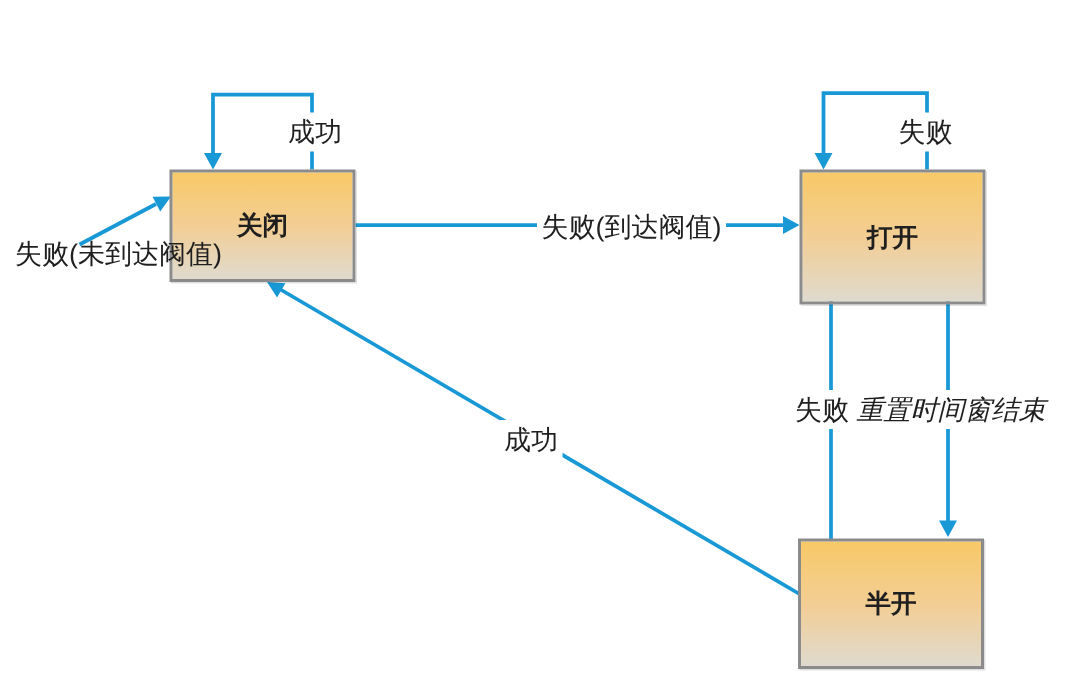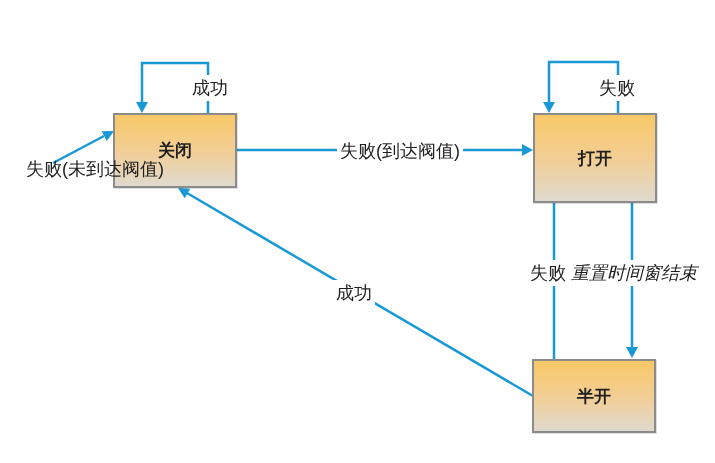--- a/index.html
+++ b/index.html
@@ -28,31 +28,31 @@
     box-sizing:border-box;
     border:2px solid var(--node-border);
     background:linear-gradient(180deg,var(--node-top) 0%,var(--node-mid) 52%,var(--node-bottom) 100%);
     display:flex;align-items:center;justify-content:center;
     font-size:17px;font-weight:600;color:var(--text);
     z-index:1;
     box-shadow:1px 1px 0 rgba(0,0,0,0.12);
   }
   .node-closed{left:113px;top:113px;height:75px;text-align:right;}
   .node-open{left:533px;top:113px;height:90px;}
-  .node-half-open{left:532px;top:359px;height:74px;}
+  .node-half-open{left:532px;top:359px;height:87px;}
   .edge-label{
     position:absolute;
     transform:translate(-50%,-50%);
     background:var(--bg);
     padding:1px 3px;
     font-size:18px;font-weight:500;color:var(--text);
     white-space:nowrap;
     z-index:2;
   }
-  .edge-label.no-bg{background:transparent;margin-left:16px;}
+  .edge-label.no-bg{background:transparent;}
 </style>
 </head>
 <body>
 
 <div class="canvas">
 
   <svg class="edges-svg" width="715" height="463" viewBox="0 0 715 463">
 
     <path class="edge-line" d="M208,113 V63 H142 V103"></path>
     <polygon class="arrow-head" points="136,102 148,102 142,113"></polygon>
@@ -80,20 +80,20 @@
     <span>关闭</span>
   </div>
   <div class="node node-open">
     <span>打开</span>
   </div>
   <div class="node node-half-open">
     <span>半开</span>
   </div>
 
   <div class="edge-label" style="left:210px;top:88px;">成功</div>
-  <div class="edge-label" style="left:400px;top:151px;">失败(到达阀值)</div>
+  <div class="edge-label" style="left:421px;top:151px;">失败(到达阀值)</div>
   <div class="edge-label" style="left:617px;top:88px;">失败</div>
   <div class="edge-label" style="left:548px;top:273px;">失败</div>
   <div class="edge-label" style="left:634px;top:273px;font-style:italic;">重置时间窗结束</div>
   <div class="edge-label" style="left:354px;top:293px;">成功</div>
   <div class="edge-label no-bg" style="left:79px;top:169px;">失败(未到达阀值)</div>
 
 </div>
 
 </body></html>

